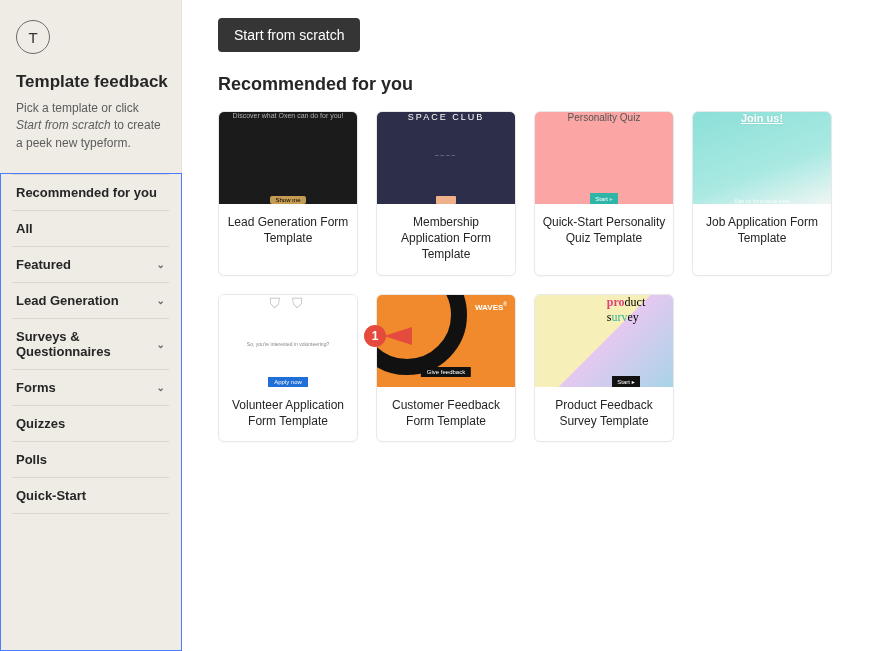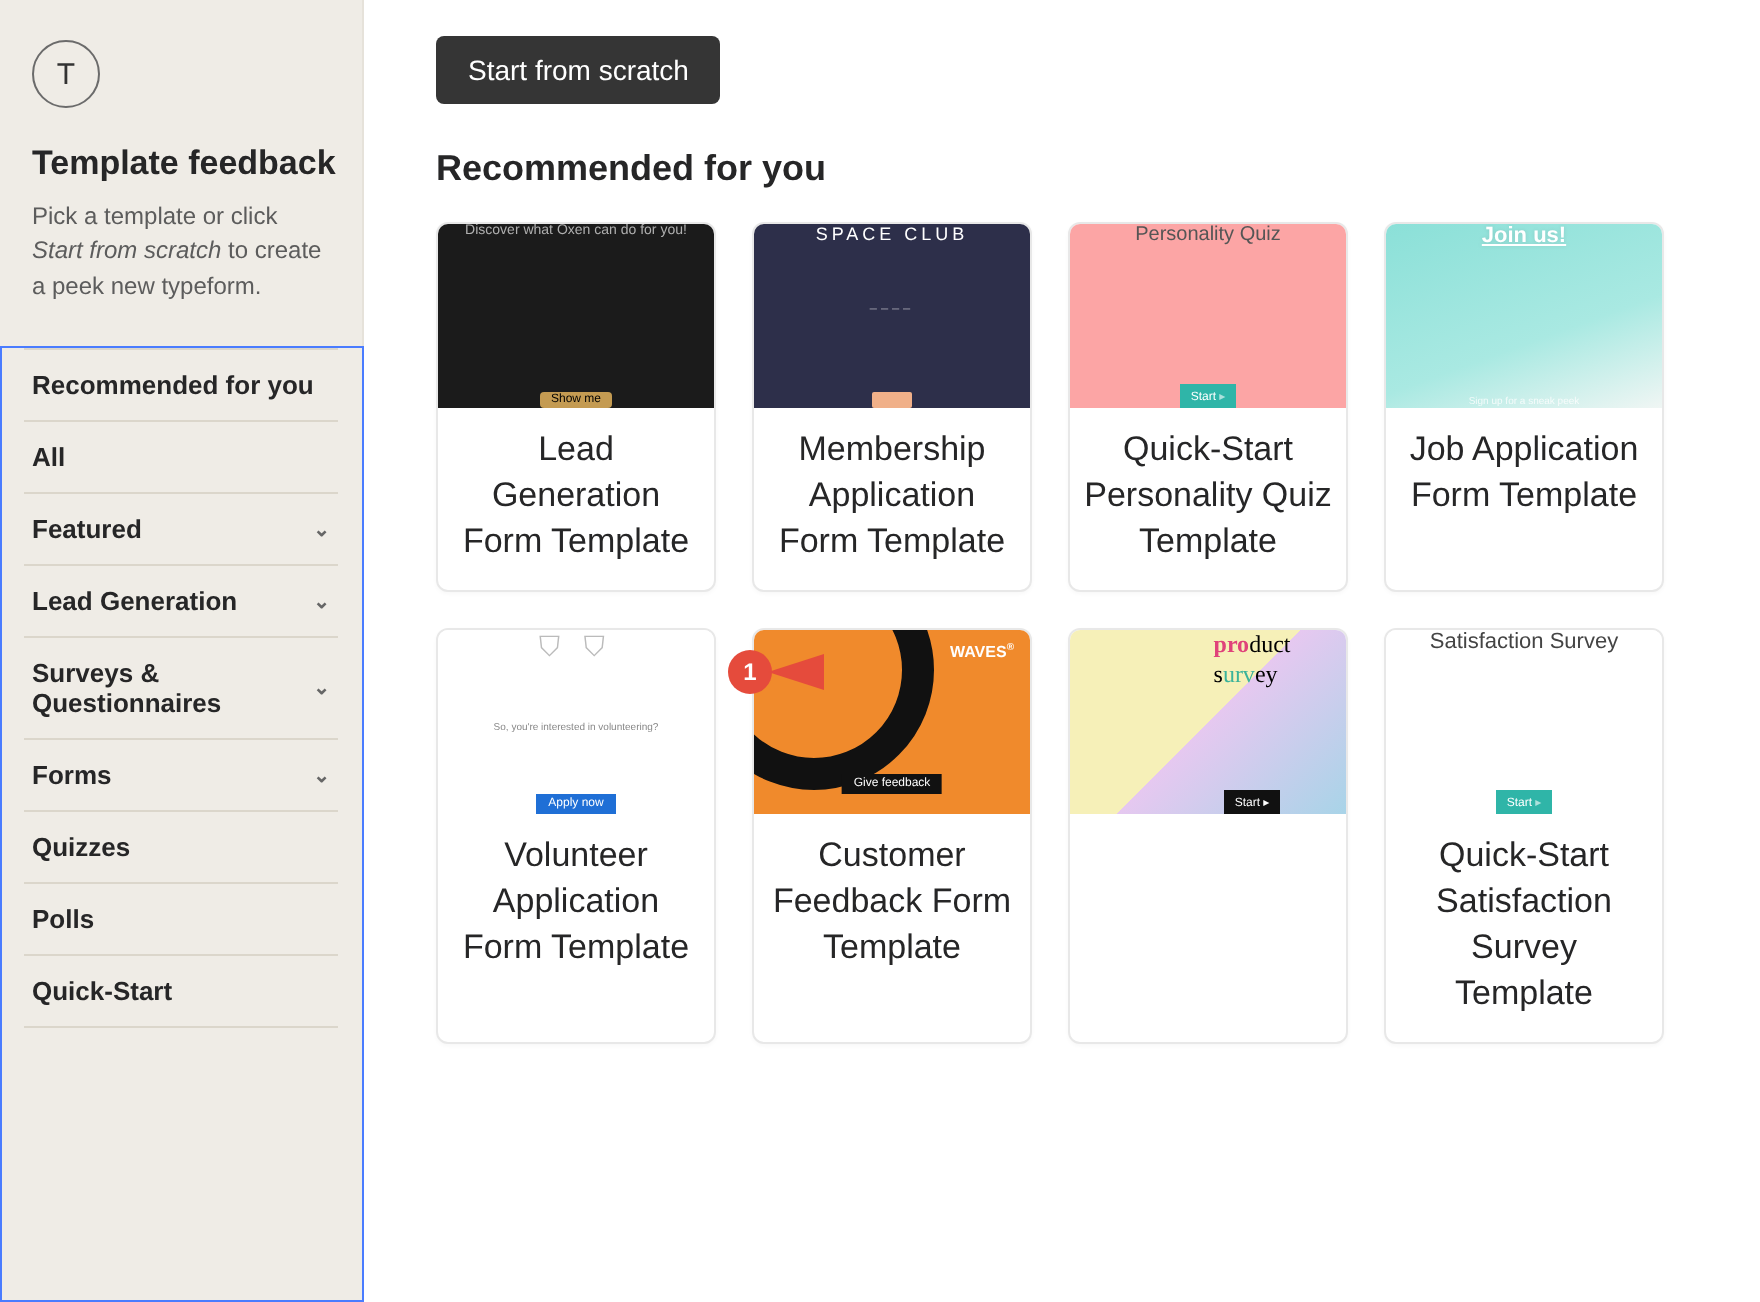--- a/index.html
+++ b/index.html
@@ -18,21 +18,21 @@
 .cat-item.active { font-weight:600; border-top:1px solid #dbd6cb; }
 
 
 .main { flex:1; padding: 18px 12px 0 36px; background:#fff; overflow-y:auto; }
 .scratch-btn { background:#353535; color:#fff; font-size:14px; border:none; border-radius:4px; padding:9px 16px; cursor:pointer; margin-bottom:22px; }
 .section-h { font-size:18px; font-weight:600; color:#262627; margin-bottom:16px; }
 
 .grid { display:flex; flex-wrap:wrap; gap:18px; }
 .card { width:140px; background:#fff; border:1px solid #e8e8e8; border-radius:6px; overflow:hidden; cursor:pointer; box-shadow:0 1px 2px rgba(0,0,0,0.03); }
 .thumb { height:92px; width:100%; position:relative; display:flex; flex-direction:column; align-items:center; justify-content:space-between; }
-.card-title { font-size:17px; text-align:center; color:#262627; padding:10px 6px 12px; line-height:1.35; }
+.card-title { font-size:12px; text-align:center; color:#262627; padding:10px 6px 12px; line-height:1.35; }
 
 
 .t-lead { background:#1b1b1b; color:#c9c9c9; font-size:7px; }
 .t-lead .pill { background:#c49b52; color:#000; font-size:6px; padding:1px 5px; border-radius:2px; margin-top:6px; }
 .t-space { background:#2d2f4a; color:#fff; font-size:9px; letter-spacing:2px; }
 .t-space .btn { background:#f0b089; width:20px; height:8px; margin-top:12px; border-radius:1px; }
 .t-quiz { background:#fca5a5; }
 .t-quiz .qtitle{ font-size:10px; color:#555; margin-bottom:10px;}
 .t-quiz .start{ background:#2fb5a8; color:#fff; font-size:6px; padding:2px 5px;}
 .t-job { background: linear-gradient(160deg,#8be0d8 0%, #a9e9e2 60%, #f0f6f4 100%); }
@@ -157,27 +157,21 @@
           <div class="brand">WAVES<sup style="font-size:5px">®</sup></div>
           <div class="fb">Give feedback</div>
         </div>
         <div class="card-title">Customer Feedback Form Template</div>
       </div>
       <div class="card">
         <div class="thumb t-prod">
           <div class="ptitle"><span class="r">pro</span>duct<br>s<span class="g">urv</span>ey</div>
           <div class="start">Start ▸</div>
         </div>
-      </div>
-      <div class="card">
-        <div class="thumb t-sat">
-          <div class="stitle">Satisfaction Survey</div>
-          <div class="start">Start <span style="opacity:.6">▸</span></div>
-        </div>
-        <div class="card-title">Quick-Start Satisfaction Survey Template</div>
+        <div class="card-title">Product Feedback Survey Template</div>
       </div>
     </div>
 </div>
 
 <div class="annot">
   <div class="bubble">1</div>
   <svg width="28" height="22">
       <polygon points="0,11 28,2 28,20" fill="#e54b3c"></polygon>
     </svg>
 </div>

